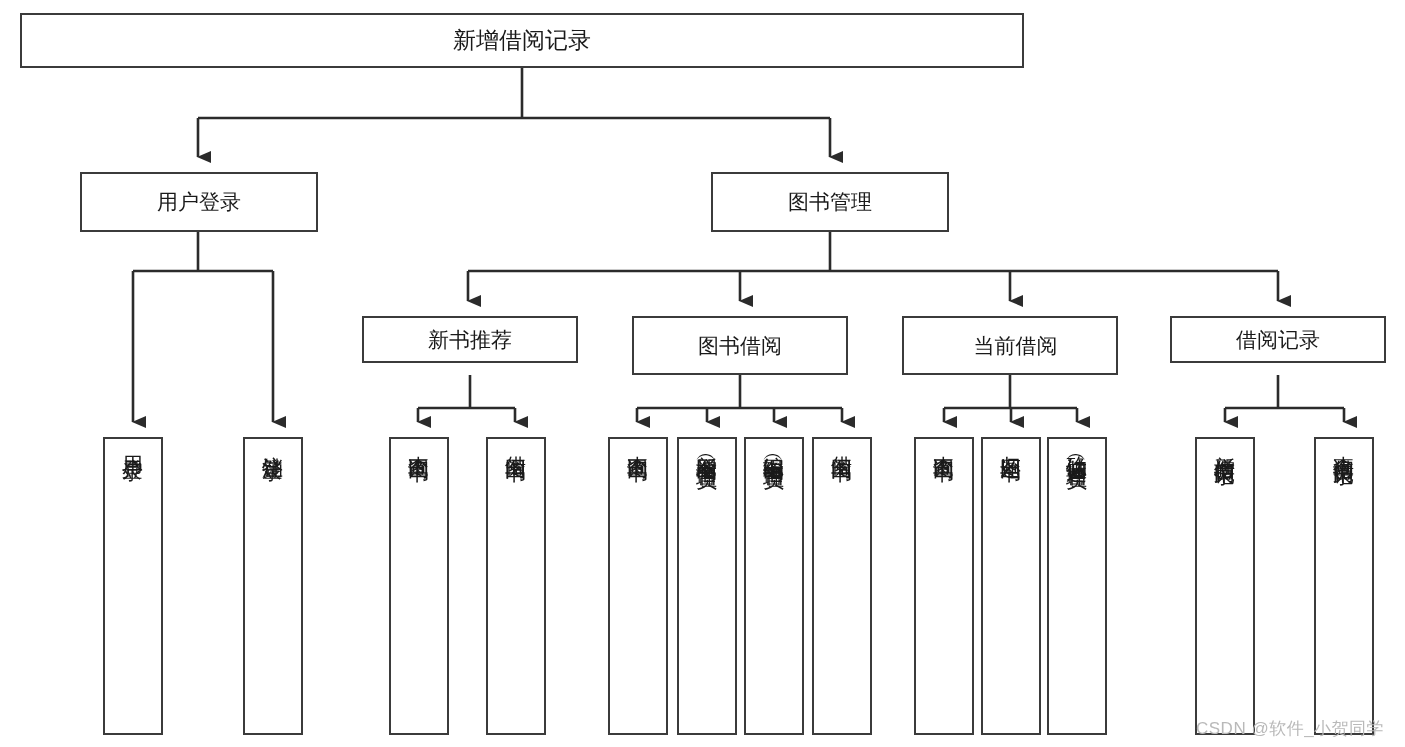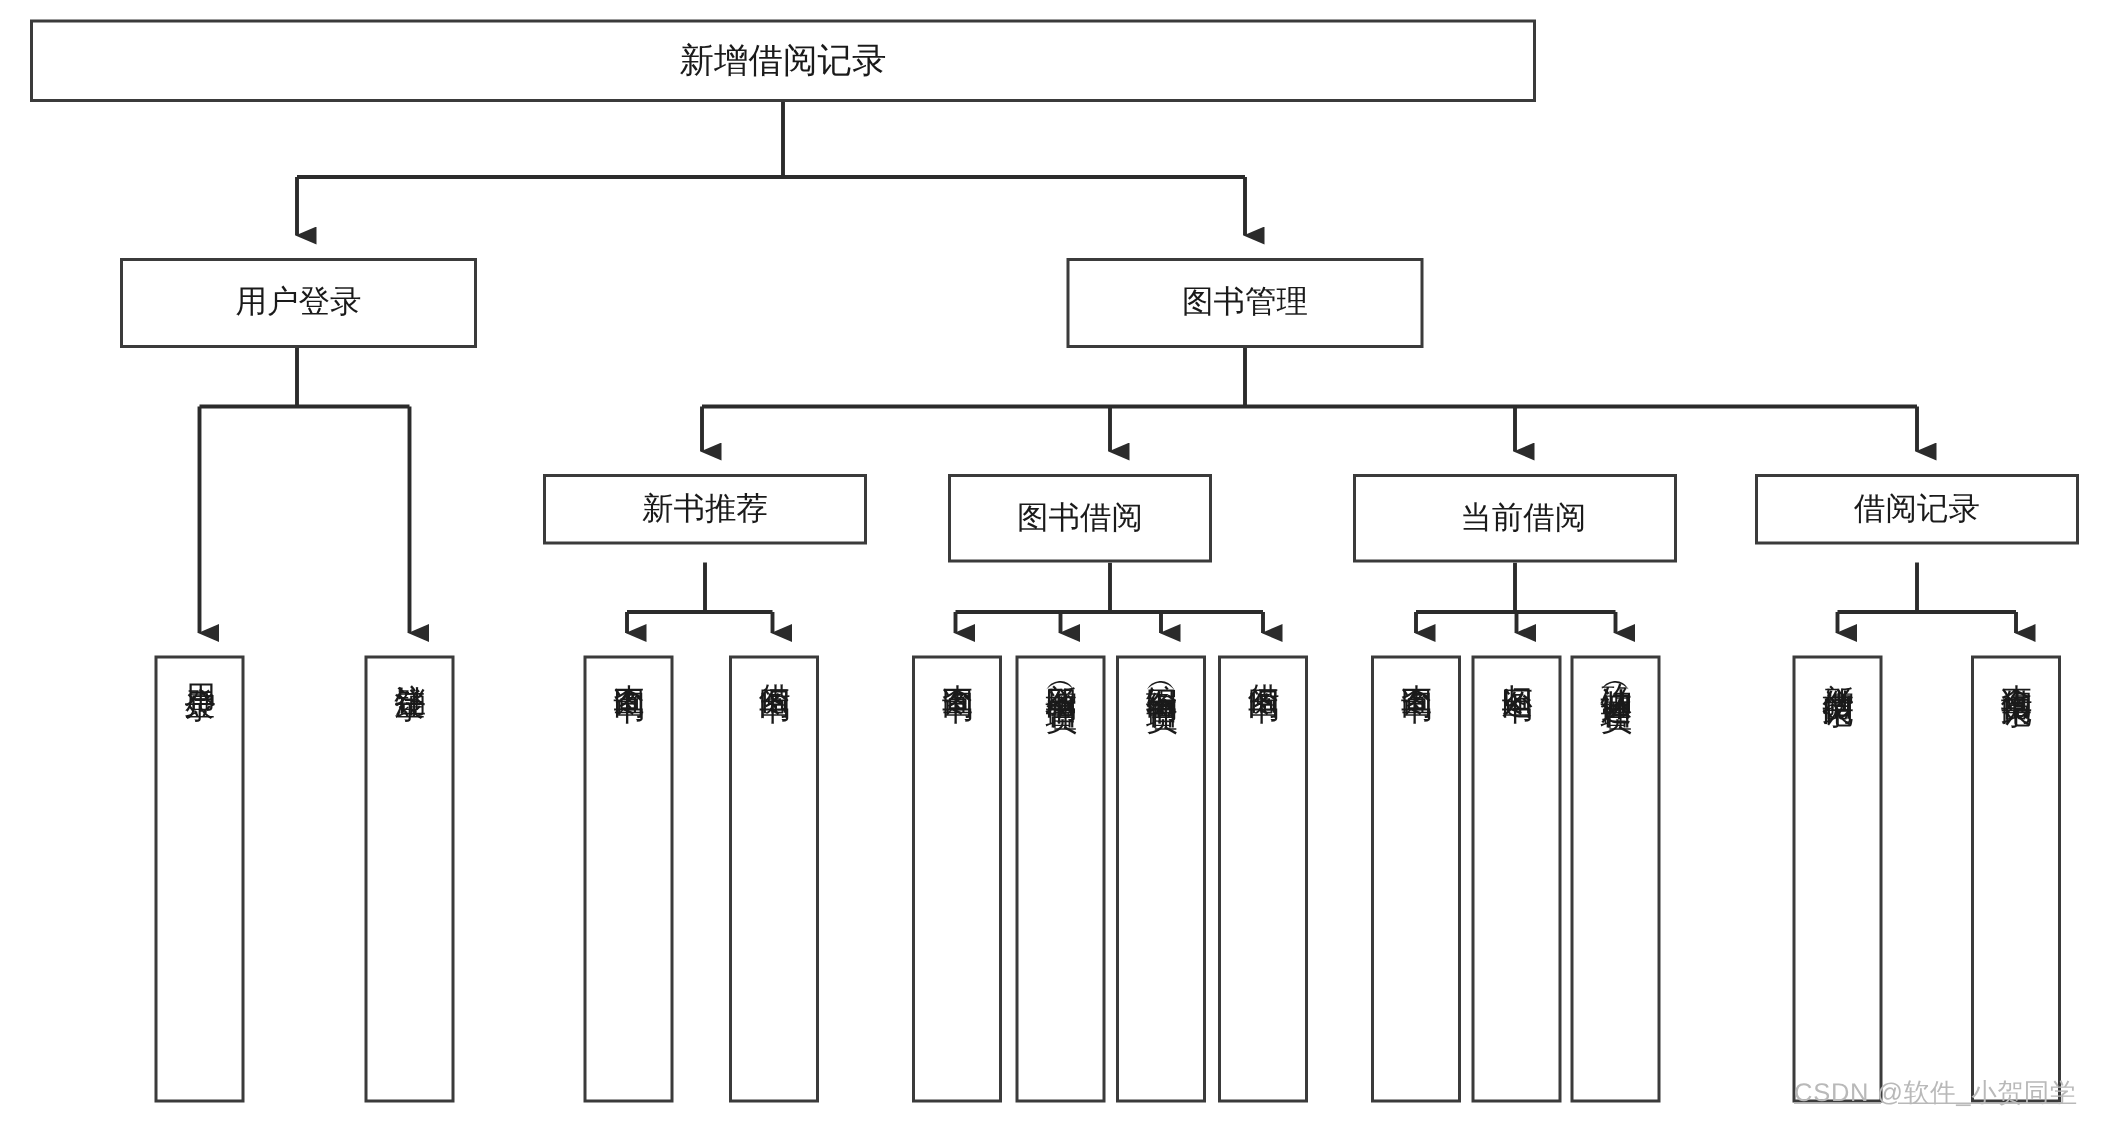--- a/index.html
+++ b/index.html
@@ -56,21 +56,20 @@
     line-height: 1;
     display: block;
   }
   .watermark {
     position: absolute;
     font-size: 17px;
     color: #b9b9b9;
     z-index: 6;
     white-space: nowrap;
     letter-spacing: 0.5px;
-    text-decoration: underline;
   }
 </style>
 </head>
 <body>
 
 <div id="canvas">
 
   <svg id="diagram-svg" viewBox="0 0 1405 747" xmlns="http://www.w3.org/2000/svg">
     <defs>
       <marker id="arrow" viewBox="0 0 12 14" refX="6" refY="13" markerWidth="12" markerHeight="14" orient="auto-start-reverse" markerUnits="userSpaceOnUse">
@@ -133,21 +132,21 @@
   </div>
 
   <div class="node-box lvl2-box" style="left:711px; top:172px; width:238px; height:60px;align-items:center;">
     <span class="node-label">图书管理</span>
   </div>
 
   <div class="node-box lvl3-box" style="left:362px; top:316px; width:216px; height:47px;">
     <span class="node-label">新书推荐</span>
   </div>
 
-  <div class="node-box lvl3-box" style="left:632px; top:316px; width:176px; height:59px;">
+  <div class="node-box lvl3-box" style="left:632px; top:316px; width:216px; height:59px;">
     <span class="node-label">图书借阅</span>
   </div>
 
   <div class="node-box lvl3-box" style="left:902px; top:316px; width:216px; height:59px;padding-left:11px;">
     <span class="node-label">当前借阅</span>
   </div>
 
   <div class="node-box lvl3-box" style="left:1170px; top:316px; width:216px; height:47px;">
     <span class="node-label">借阅记录</span>
   </div>

